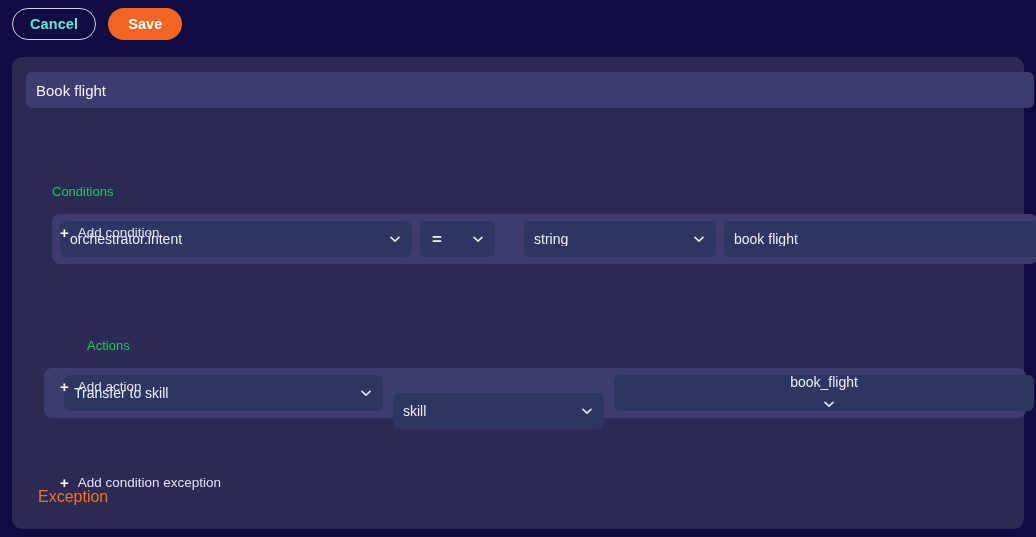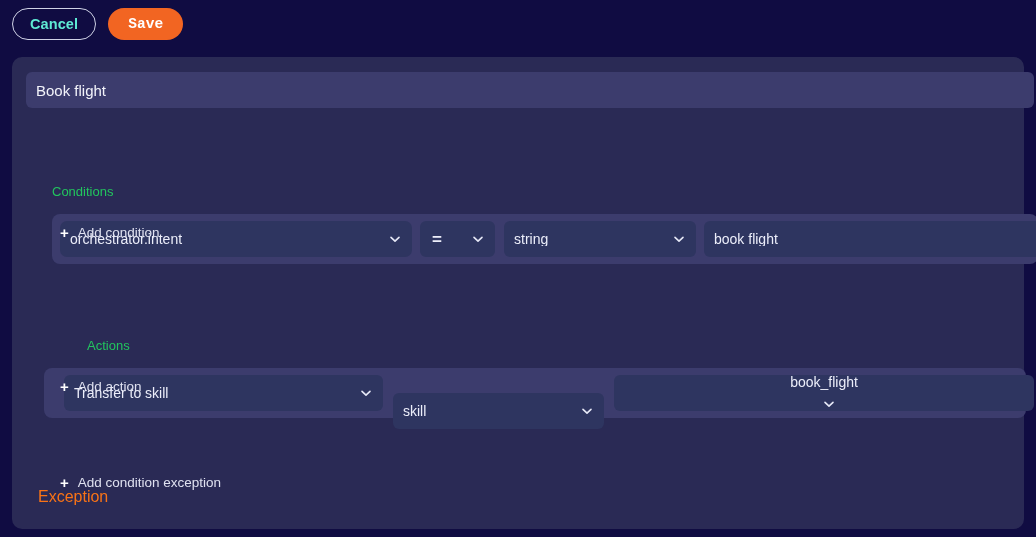--- a/index.html
+++ b/index.html
@@ -49,21 +49,20 @@
     border: 1.3px solid #cfd2e6;
     height: 32px;
     padding: 0 17px;
     margin-right: 12px;
   }
   .btn-save {
     background: #f26522;
     color: #ffffff;
     height: 32px;
     padding: 0 20px;
-    font-family: Liberation Mono, monospace;
   }
 
   
   .card {
     position: absolute;
     left: 12px;
     top: 57px;
     width: 1012px;
     height: 472px;
     background: #2a2a55;
@@ -153,21 +152,21 @@
     width: 14px;
     height: 14px;
     margin-left: 10px;
     display: block;
   }
   .chev svg { display: block; }
 
   
   .c-field    { width: 352px; border-radius: 7px; }
   .c-op       { width: 75px; justify-content: space-between; padding: 0 10px 0 12px; }
-  .c-type     { width: 192px; }
+  .c-type     { width: 192px; margin-left: 20px; }
   .c-value    { width: 386px; }
   
   .a-type     { width: 319px; }
   .a-param    { width: 211px; margin-top: 36px; }
   .a-value    { width: 420px; flex-direction: column; }
 
   .gap8  { width: 8px; flex: none; }
   .gap9  { width: 9px; flex: none; }
   .gap10 { width: 10px; flex: none; }
 

